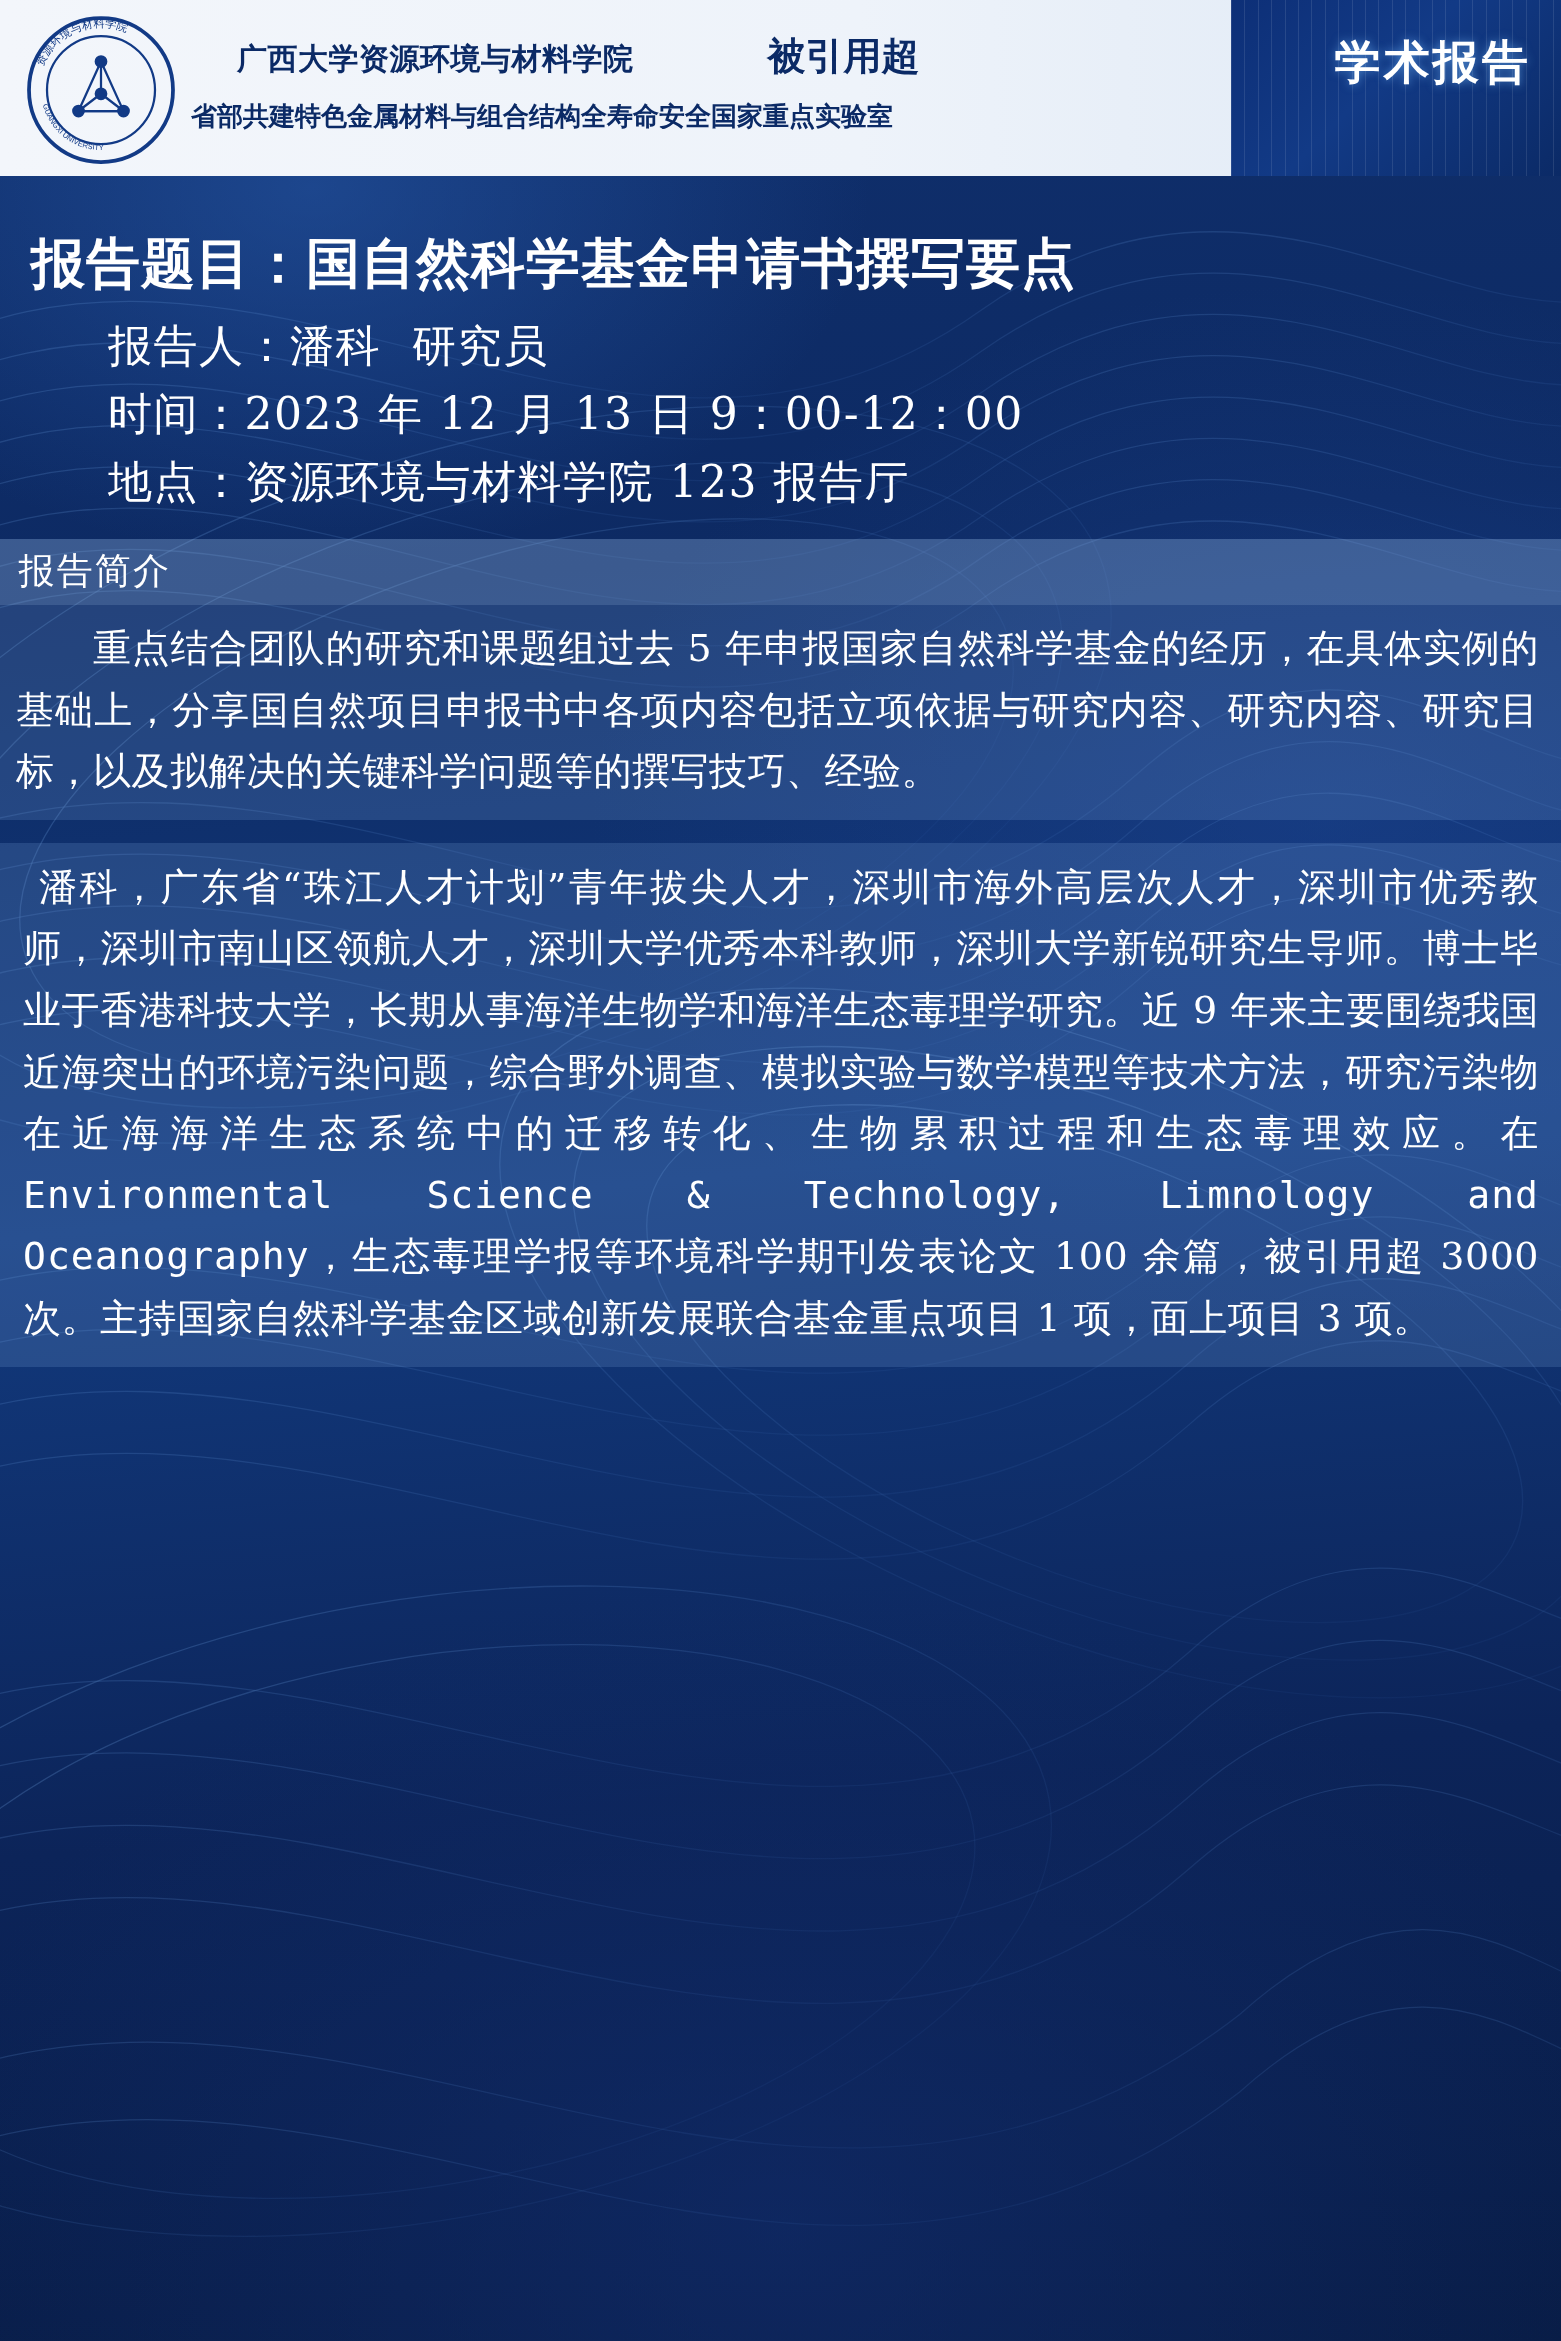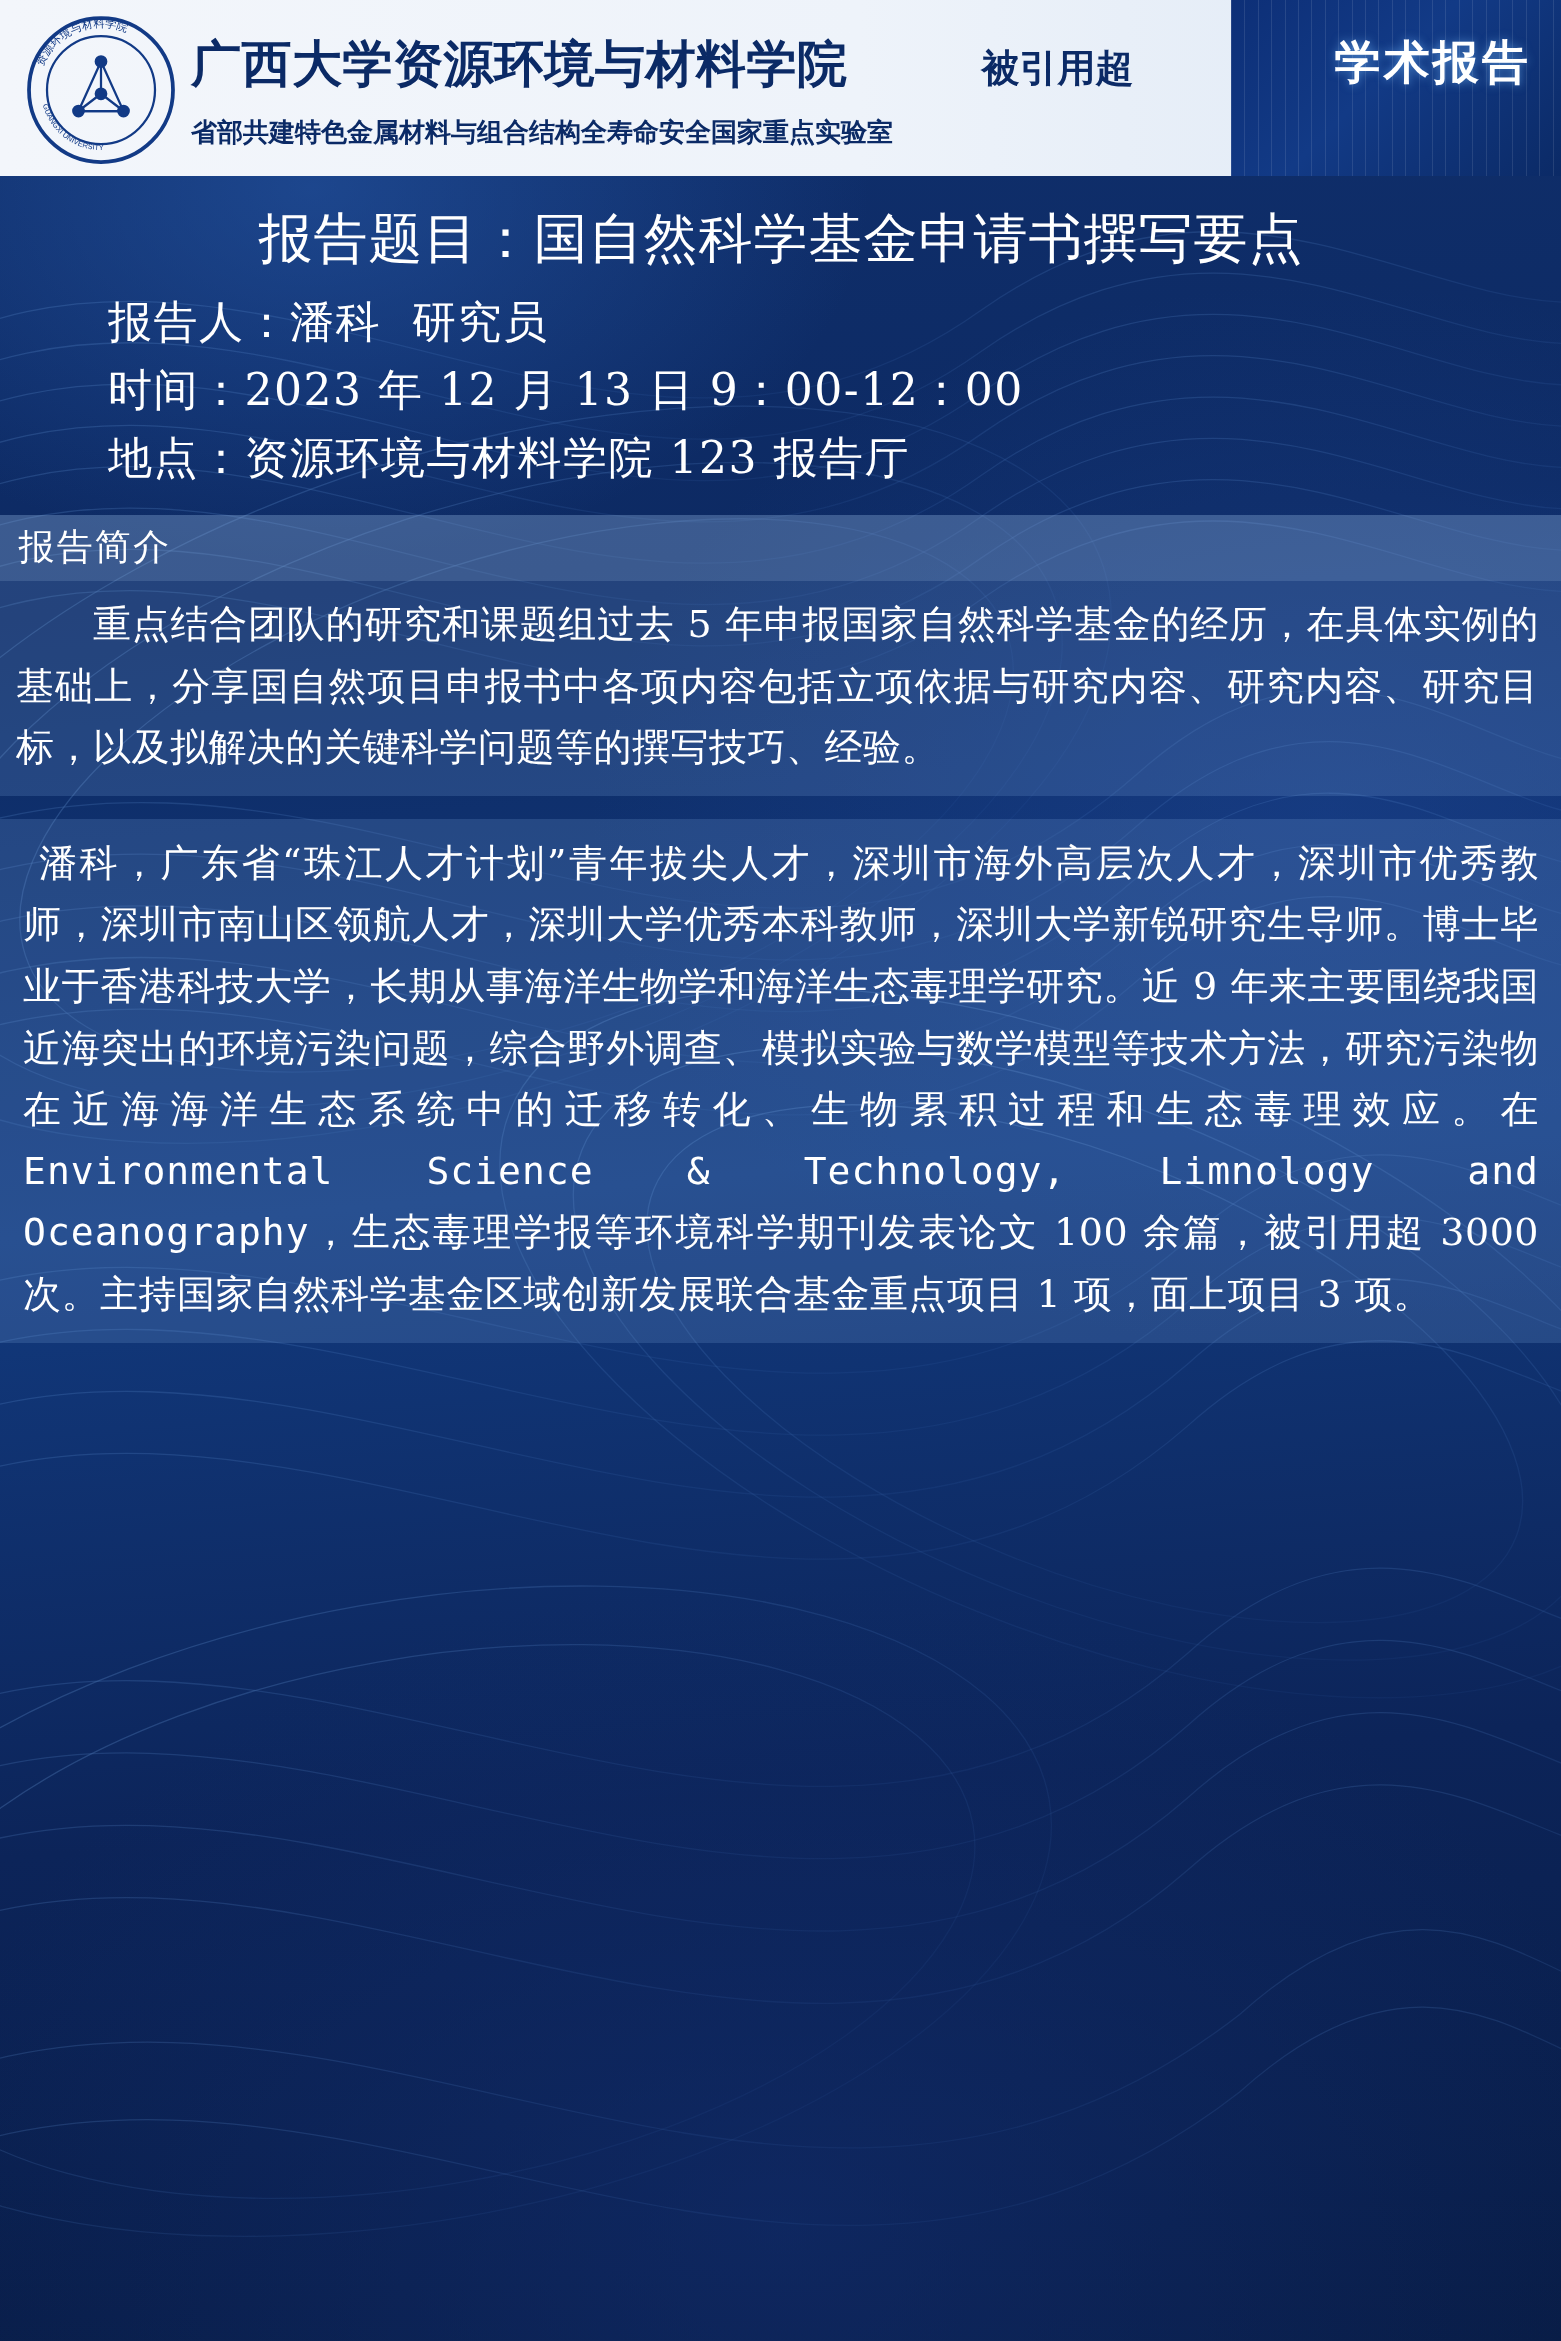--- a/index.html
+++ b/index.html
@@ -57,25 +57,26 @@
     position: absolute;
     left: 191px;
     top: 31px;
     width: 1033px;
   }
   .line1 {
     display: flex;
     align-items: baseline;
   }
   .org1 {
-    font-size: 50px;
+    font-size: 30px;
     font-weight: bold;
     color: #0b2a66;
     letter-spacing: 0.5px;
     font-family: "Liberation Sans", sans-serif;
+    margin-left: 46px;
   }
   .org2 {
     font-size: 38px;
     font-weight: bold;
     color: #0b2a66;
     margin-left: 134px;
     font-family: "Liberation Sans", sans-serif;
   }
   .lab {
     margin-top: 16.5px;
@@ -103,24 +104,24 @@
     right: 0;
     z-index: 4;
   }
   .title-block {
     padding: 31px 31px 0 31px;
   }
   .talk-title {
     font-size: 54px;
     color: #ffffff;
     font-family: "DejaVu Serif", serif;
-    font-weight: normal;
+    font-weight: bold;
     letter-spacing: 1px;
-    text-align: center;
     line-height: 1.2;
+    margin-top: 24px;
   }
   .meta {
     margin-top: 16px;
     padding-left: 77px;
   }
   .meta-line {
     font-size: 44px;
     color: #ffffff;
     font-family: "DejaVu Serif", serif;
     line-height: 1.55;

